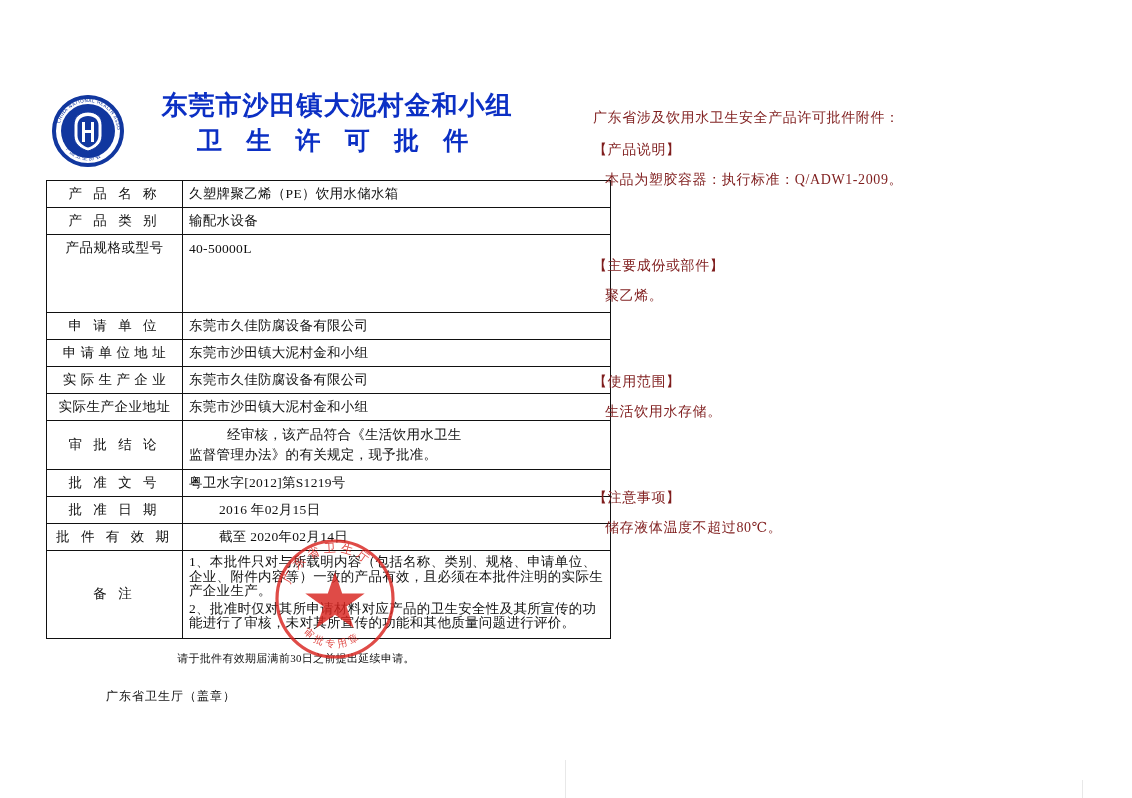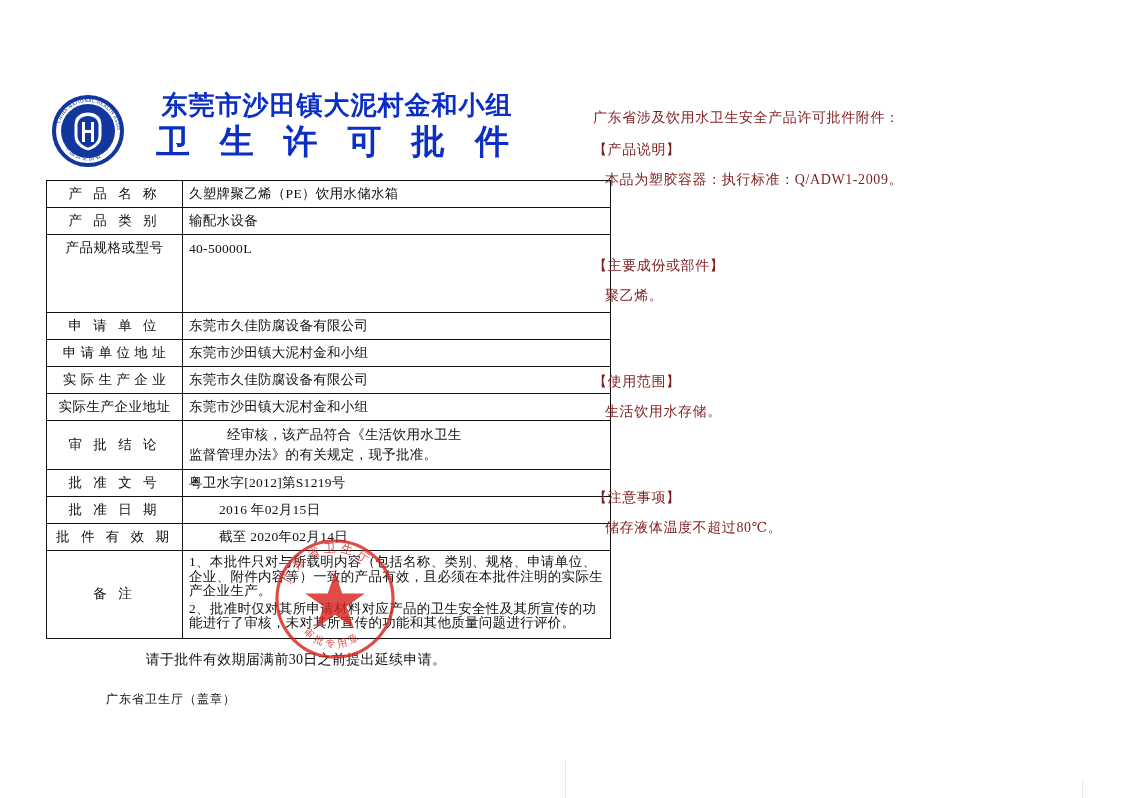--- a/index.html
+++ b/index.html
@@ -46,24 +46,25 @@
     font-weight: bold;
     font-family: "DejaVu Serif", serif;
   }
   .title-line1 {
     font-size: 26px;
     letter-spacing: 1px;
     line-height: 34px;
     white-space: nowrap;
   }
   .title-line2 {
-    font-size: 34px;
+    font-size: 25px;
     letter-spacing: 9px;
     line-height: 38px;
     white-space: nowrap;
+    font-family: Liberation Serif, serif;
   }
 
   table.cert {
     border-collapse: collapse;
     width: 565px;
     margin-top: 6px;
     table-layout: fixed;
   }
   table.cert td {
     border: 1px solid #111;
@@ -100,21 +101,21 @@
     font-size: 10.5px;
     line-height: 14.5px;
     letter-spacing: 0;
     padding: 5px 8px 6px 8px;
   }
   .remark p { margin: 0 0 3px 0; }
 
   .footer-note {
     margin-top: 12px;
     text-align: center;
-    font-size: 14px;
+    font-size: 11px;
     color: #111;
     letter-spacing: 0.3px;
   }
   .footer-sign {
     margin-top: 22px;
     font-size: 12px;
     color: #111;
     letter-spacing: 1px;
     padding-left: 60px;
   }

